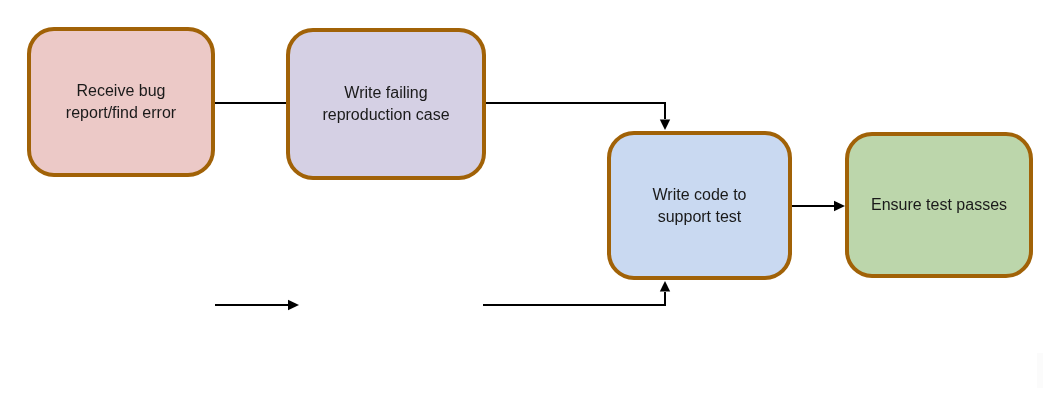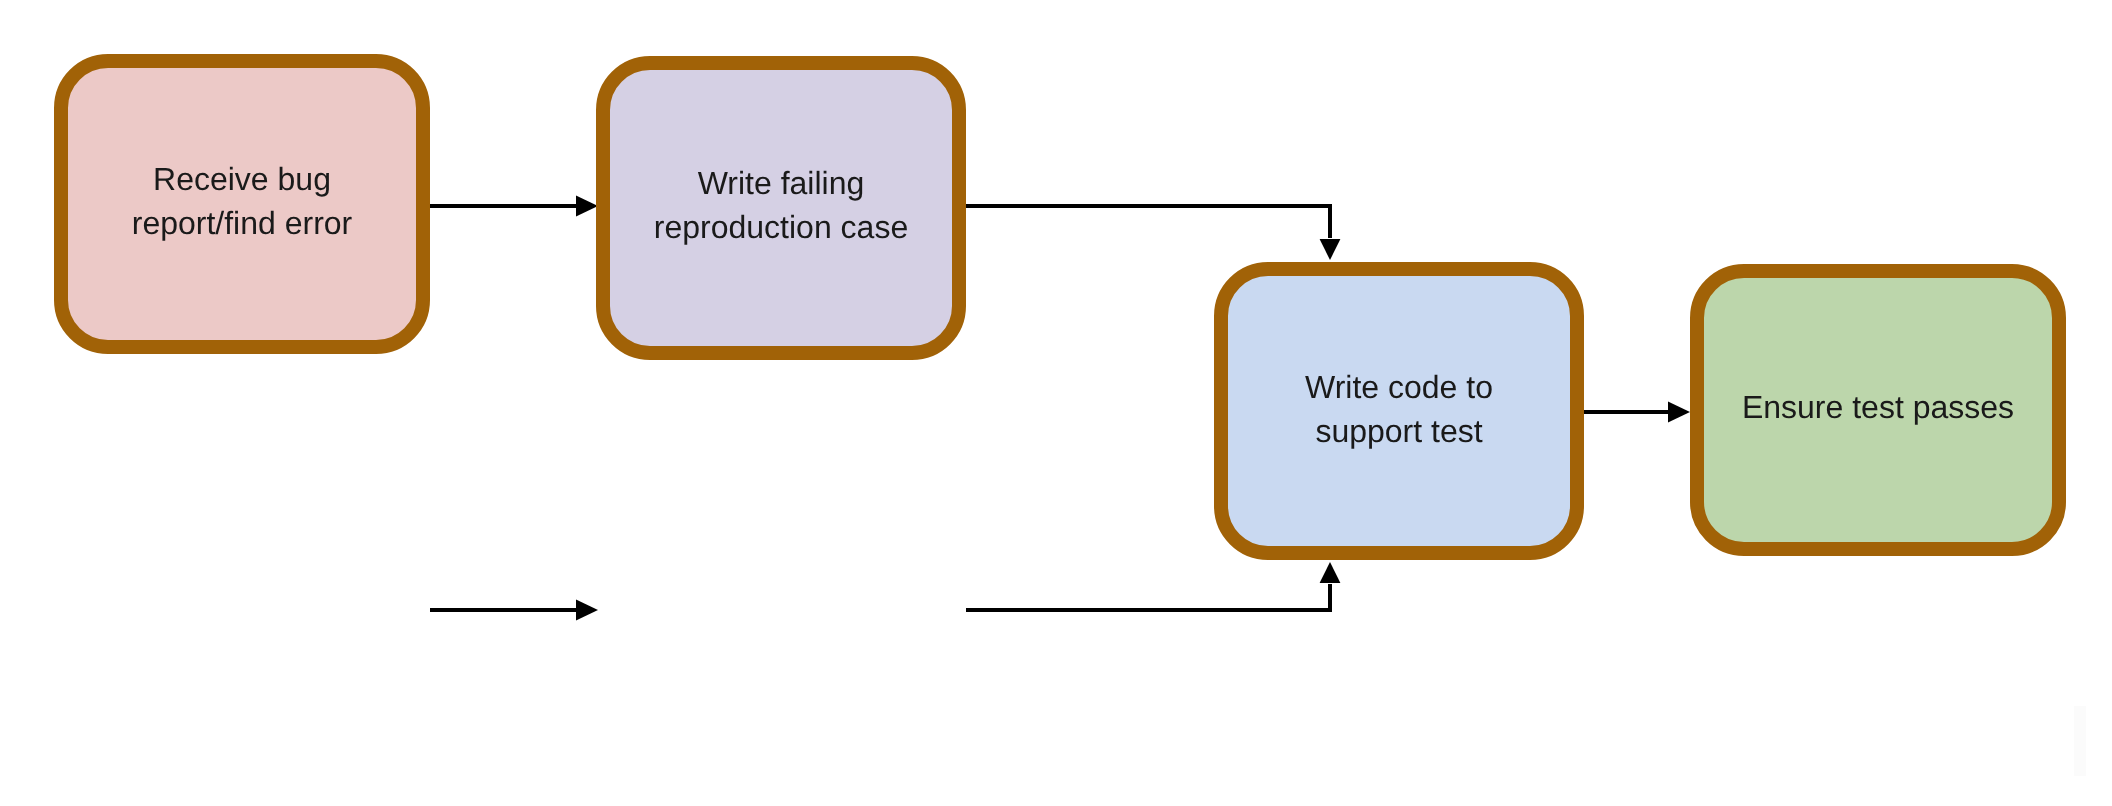--- a/index.html
+++ b/index.html
@@ -26,35 +26,35 @@
     stroke-width: 2;
     fill: none;
   }
   .arrows polygon {
     fill: currentColor;
     stroke: none;
   }
   .node {
     position: absolute;
     box-sizing: border-box;
-    border: 7px solid #a16207;
+    border: 4px solid #a16207;
     border-radius: 27px;
     display: flex;
     align-items: center;
     justify-content: center;
     text-align: center;
     padding: 8px 14px;
   }
   .node-label {
     font-size: 16px;
     line-height: 1.36;
     white-space: pre-line;
   }
   .n-receive { left: 27px;  top: 27px;  width: 188px; height: 150px; }
-  .n-failing { left: 298px; top: 28px;  width: 185px; height: 152px; }
+  .n-failing { left: 286px; top: 28px;  width: 200px; height: 152px; }
   .n-feature { left: 27px;  top: 232px; width: 188px; height: 146px; }
   .n-test    { left: 298px; top: 232px; width: 185px; height: 148px; }
   .n-code    { left: 573px; top: 131px; width: 185px; height: 149px; margin-left: 34px; }
   .n-pass    { left: 845px; top: 132px; width: 188px; height: 146px; justify-content: center; }
   .artifact {
     position: absolute;
     left: 1037px;
     top: 353px;
     width: 6px;
     height: 35px;

